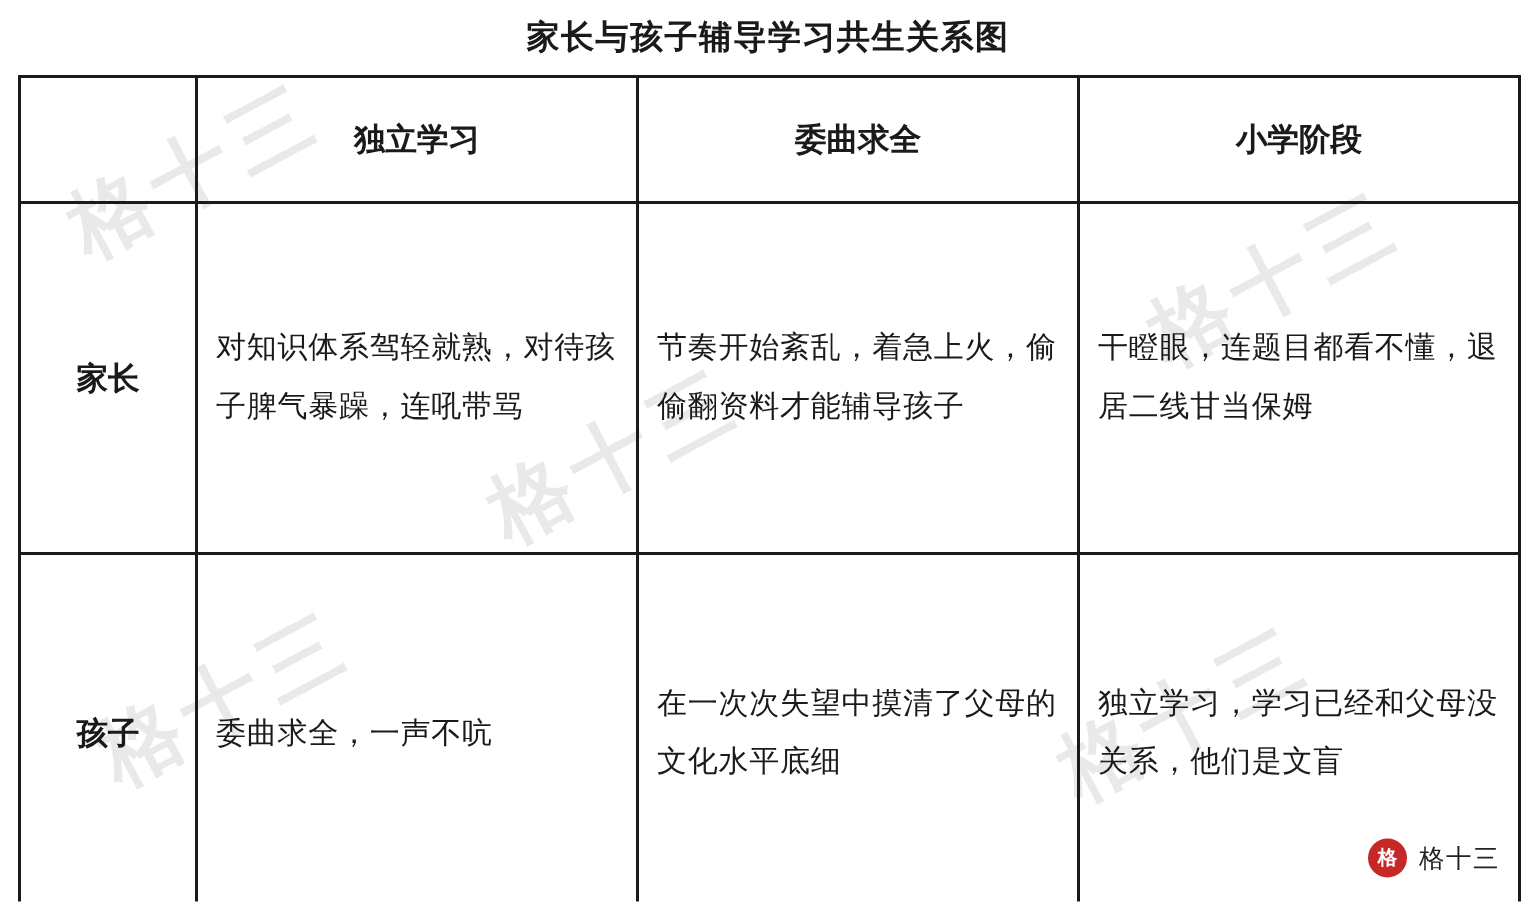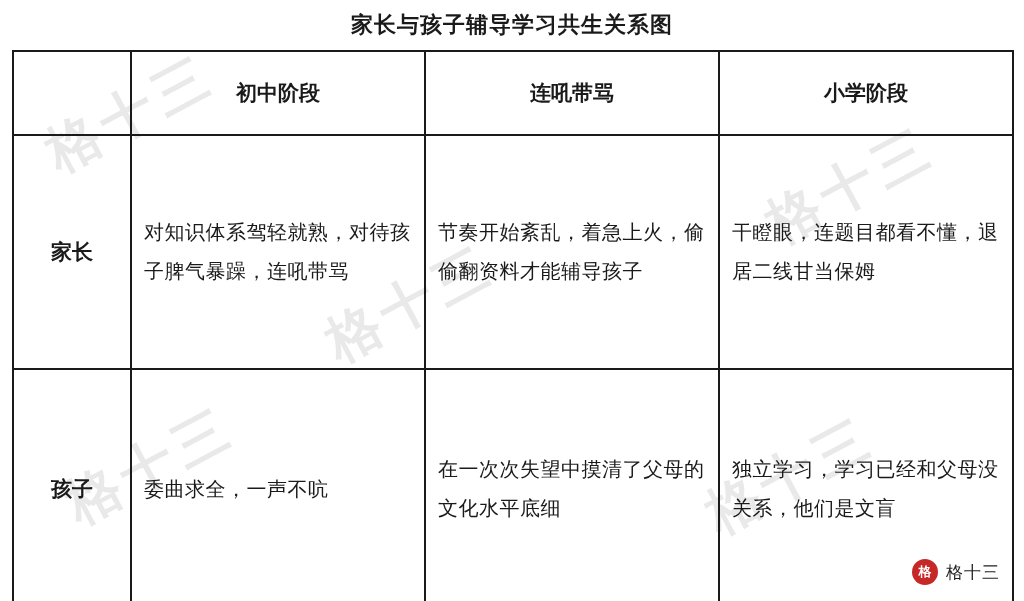--- a/index.html
+++ b/index.html
@@ -162,22 +162,22 @@
     <table class="main-table">
       <colgroup>
         <col class="c-label">
         <col class="c-stage">
         <col class="c-stage">
         <col class="c-stage">
       </colgroup>
       <tbody>
         <tr>
           <td class="corner-cell"></td>
-          <td class="col-header">初中阶段</td>
-          <td class="col-header">连吼带骂</td>
+          <td class="col-header">独立学习</td>
+          <td class="col-header">委曲求全</td>
           <td class="col-header">小学阶段</td>
         </tr>
         <tr class="row-parent">
           <td class="row-label">家长</td>
           <td class="body-cell">对知识体系驾轻就熟，对待孩子脾气暴躁，连吼带骂</td>
           <td class="body-cell">节奏开始紊乱，着急上火，偷偷翻资料才能辅导孩子</td>
           <td class="body-cell">干瞪眼，连题目都看不懂，退居二线甘当保姆</td>
         </tr>
         <tr class="row-child">
           <td class="row-label">孩子</td>

